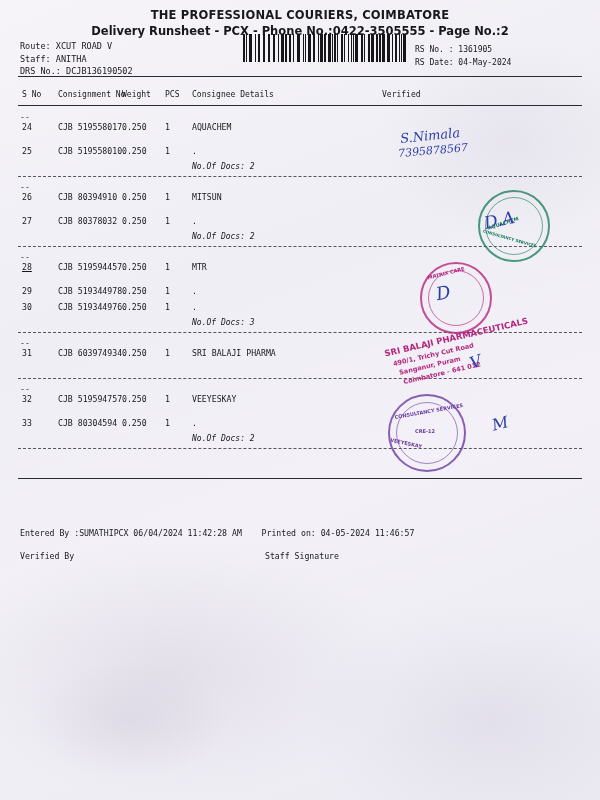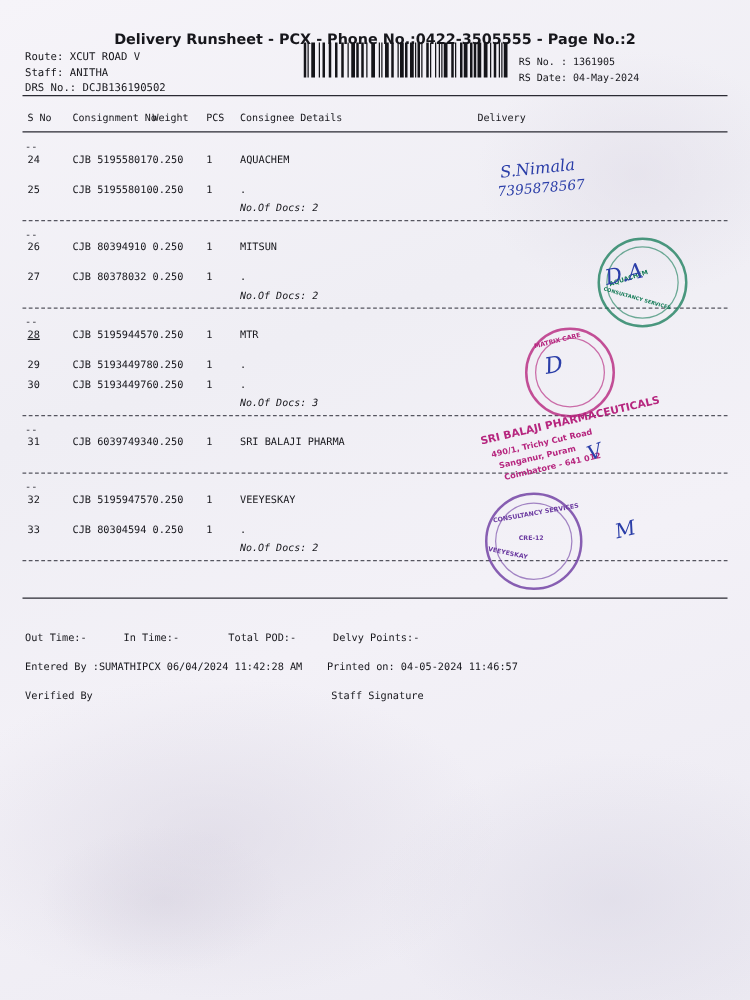--- a/index.html
+++ b/index.html
@@ -154,20 +154,21 @@
 <body>
 
 <div class="page">
   <div class="paper-shade shade1"></div>
   <div class="paper-shade shade2"></div>
   <div class="paper-shade shade3"></div>
   <div class="paper-shade shade4"></div>
 
   <div class="content">
 
+    <div class="company">THE PROFESSIONAL COURIERS, COIMBATORE</div>
     <div class="subtitle">Delivery Runsheet - PCX - Phone No.:0422-3505555 - Page No.:2</div>
 
     <div class="hdr-left">
       <div>
         <span>Route:</span>
         <span>XCUT ROAD V</span>
       </div>
       <div>
         <span>Staff:</span>
         <span>ANITHA</span>
@@ -236,21 +237,21 @@
       </div>
     </div>
 
     <div id="table-area">
         <div class="rule" style="top: 76px;"></div>
         <div class="cell c-no" style="top: 90px; font-size: 8px;">S No</div>
         <div class="cell c-cons" style="top: 90px; font-size: 8px;">Consignment No</div>
         <div class="cell c-wt" style="top: 90px; font-size: 8px;">Weight</div>
         <div class="cell c-pcs" style="top: 90px; font-size: 8px;">PCS</div>
         <div class="cell c-det" style="top: 90px; font-size: 8px;">Consignee Details</div>
-        <div class="cell c-sign" style="top: 90px; font-size: 8px;">Delivery</div>
+        <div class="cell c-sign" style="top: 90px; font-size: 8px;">Verified</div>
         <div class="rule" style="top: 105px;"></div>
         <div class="dashline" style="top: 112px;">--</div>
         <div class="cell c-no" style="top: 122px;">24</div>
         <div class="cell c-cons" style="top: 122px;">CJB 519558017</div>
         <div class="cell c-wt" style="top: 122px;">0.250</div>
         <div class="cell c-pcs" style="top: 122px;">1</div>
         <div class="cell c-det" style="top: 122px;">AQUACHEM</div>
         <div class="cell c-no" style="top: 146px;">25</div>
         <div class="cell c-cons" style="top: 146px;">CJB 519558010</div>
         <div class="cell c-wt" style="top: 146px;">0.250</div>
@@ -305,21 +306,20 @@
         <div class="cell c-no" style="top: 418px;">33</div>
         <div class="cell c-cons" style="top: 418px;">CJB 80304594</div>
         <div class="cell c-wt" style="top: 418px;">0.250</div>
         <div class="cell c-pcs" style="top: 418px;">1</div>
         <div class="cell c-det" style="top: 418px;">.</div>
         <div class="docs" style="top: 434px;">No.Of Docs: 2</div>
         <div class="rule dashed" style="top: 448px;"></div>
         <div class="rule" style="top: 478px;"></div>
       </div>
 
-    <div class="foot" style="left:20px; top:505px;">Out Time:-      In Time:-        Total POD:-      Delvy Points:-</div>
     <div class="foot" style="left:20px; top:528px;">Entered By :SUMATHIPCX 06/04/2024 11:42:28 AM    Printed on: 04-05-2024 11:46:57</div>
     <div class="foot" style="left:20px; top:551px;">Verified By</div>
     <div class="foot" style="left:265px; top:551px;">Staff Signature</div>
 
     <div class="ink sig-script" style="left:400px; top:128px; font-size:13px; transform:rotate(-6deg);">S.Nimala</div>
     <div class="ink sig-script" style="left:398px; top:144px; font-size:11px; transform:rotate(-5deg);">7395878567</div>
 
     <div class="ink" style="left:478px; top:190px; width:72px; height:72px;">
       <div class="ring" style="left:0; top:0; width:72px; height:72px; border:2px solid #127a55; opacity:.75;"></div>
       <div class="ring" style="left:7px; top:7px; width:58px; height:58px; border:1px solid #127a55; opacity:.6;"></div>

